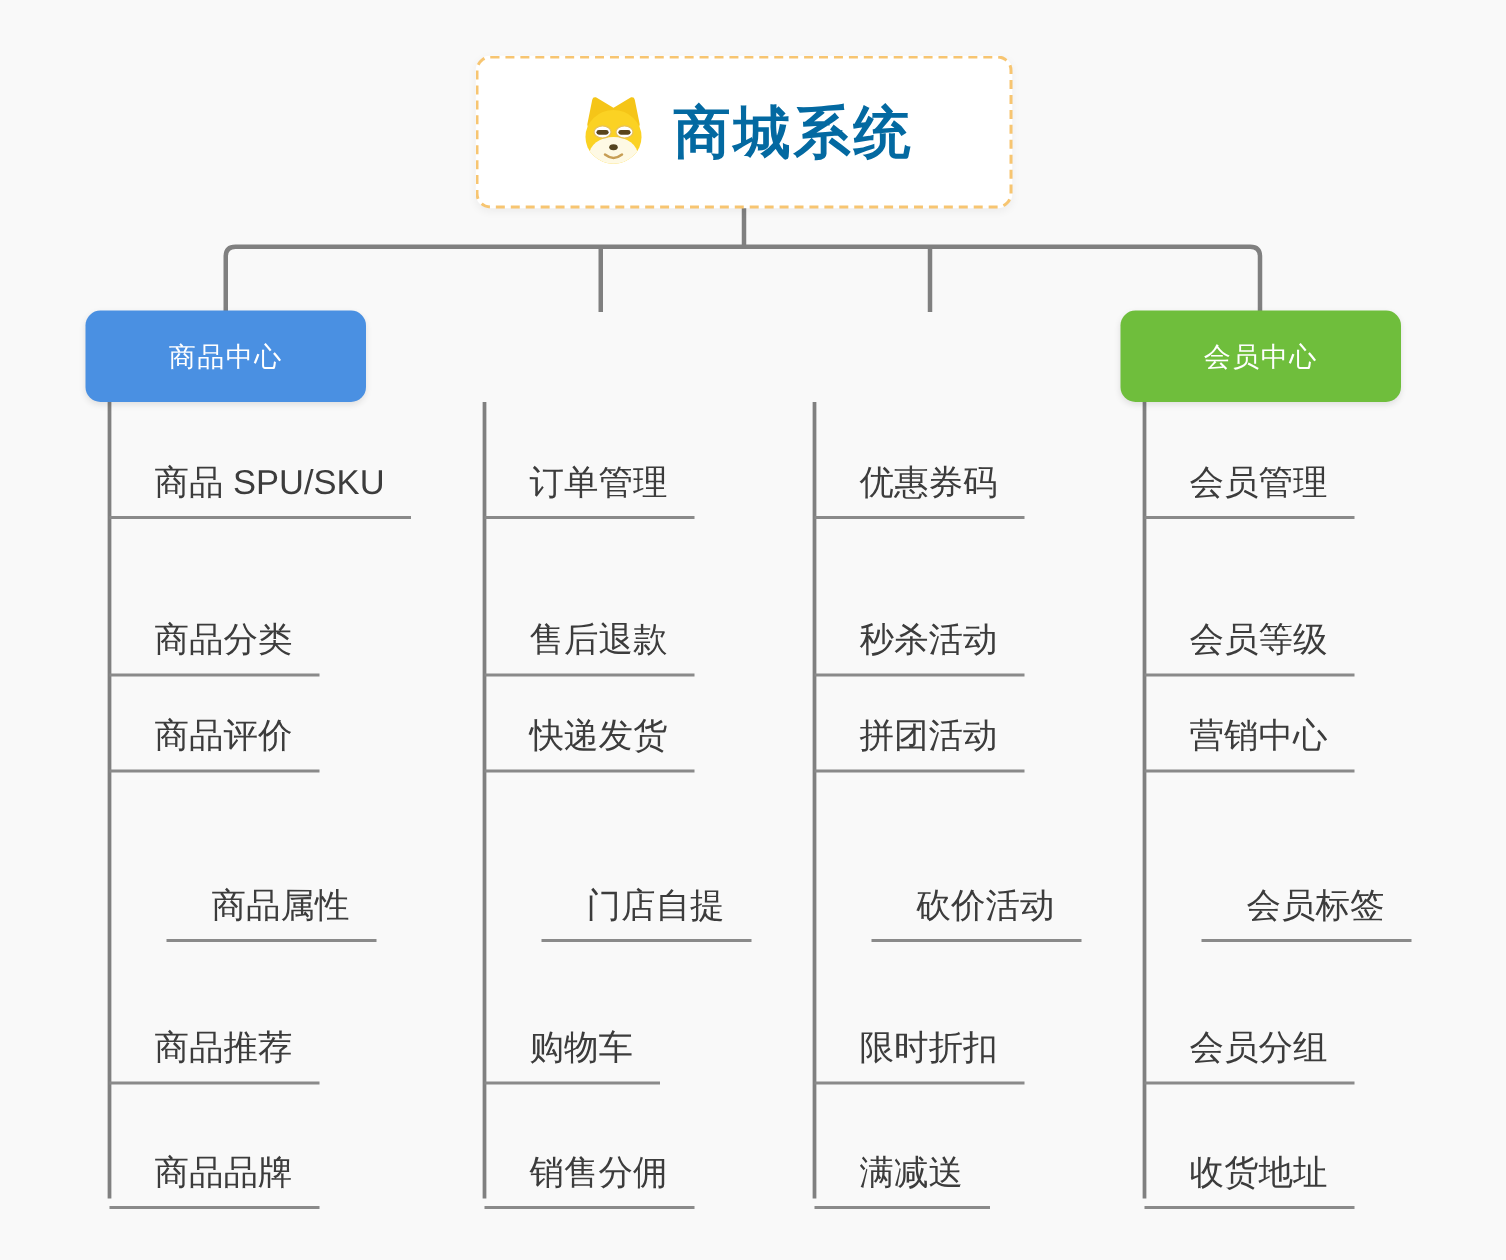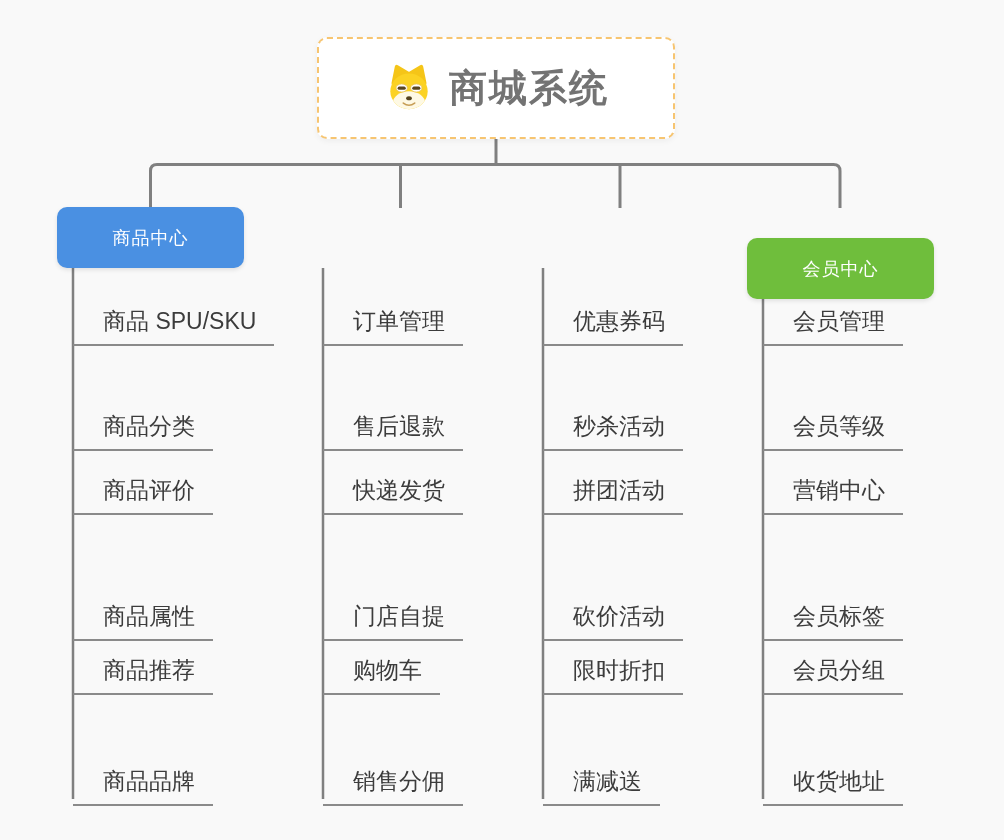--- a/index.html
+++ b/index.html
@@ -26,33 +26,33 @@
   .stem{stroke:var(--conn,#808080);stroke-width:2.5;fill:none;}
 
   
   .branch-header{
     position:absolute;top:207px;height:61px;width:187px;
     border-radius:10px;box-sizing:border-box;
     display:flex;align-items:center;justify-content:center;
     color:var(--htext,#fff);font-size:18px;letter-spacing:1px;
     box-shadow:0 2px 4px rgba(0,0,0,0.10);
   }
-  .bh1{left:57px;}  .bh2{left:307px;}  .bh3{left:527px;}  .bh4{left:747px;margin-top:31px;}
+  .bh1{left:57px;}  .bh2{left:307px;}  .bh3{left:527px;}  .bh4{left:747px;}
 
   
   .colitems{position:absolute;top:0;width:0;height:840px;}
   .c1{left:73px;} .c2{left:323px;} .c3{left:543px;} .c4{left:763px;}
   .item{
     position:absolute;left:0;height:42px;box-sizing:content-box;
     display:flex;align-items:flex-end;white-space:nowrap;
     padding:0 18px 7px 30px;
     border-bottom:2px solid var(--uline,#8A8A8A);
     font-size:23px;color:var(--itext,#3C3C3C);
   }
-  .r0{top:295px;} .r1{top:400px;} .r2{top:464px;} .r3{top:590px;} .r4{top:644px;} .r5{top:755px;}
+  .r0{top:295px;} .r1{top:400px;} .r2{top:464px;} .r3{top:577px;margin-left:38px;} .r4{top:672px;} .r5{top:755px;}
 </style>
 </head>
 <body style="--conn: #808080; --uline: #8A8A8A; --itext: #3C3C3C; --htext: #FFFFFF; background: rgb(249, 249, 249);">
 
 <div class="canvas">
 
   <svg class="wires" viewBox="0 0 1004 840">
 
     <path class="conn" d="M496 138 L496 165"></path>
 
@@ -76,21 +76,21 @@
           <ellipse cx="32" cy="34" rx="23" ry="22"></ellipse>
         </clipPath>
       <ellipse cx="32" cy="49" rx="20" ry="15" fill="#FEF9E4" clip-path="url(#hc)"></ellipse>
       <ellipse cx="23" cy="30" rx="7" ry="5" fill="#FFFFFF" stroke="#E8C25A" stroke-width="1"></ellipse>
       <rect x="18" y="28.3" width="10" height="4" rx="2" fill="#5A451C"></rect>
       <ellipse cx="41" cy="30" rx="7" ry="5" fill="#FFFFFF" stroke="#E8C25A" stroke-width="1"></ellipse>
       <rect x="36" y="28.3" width="10" height="4" rx="2" fill="#5A451C"></rect>
       <ellipse cx="32" cy="42.5" rx="3.5" ry="2.5" fill="#54431E"></ellipse>
       <path d="M25 48.5 Q32 54 39 48.5" stroke="#C79E55" stroke-width="2" fill="none" stroke-linecap="round"></path>
     </svg>
-    <span class="root-title" style="color: #737373;">商城系统</span>
+    <span class="root-title" style="color: #0369a1;">商城系统</span>
   </div>
 
   <div class="branch-header bh1" style="background: rgb(74, 144, 226);">商品中心</div>
   <div class="branch-header bh4" style="background: rgb(111, 190, 60);">会员中心</div>
 
   <div class="colitems c1">
     <div class="item r0">商品 SPU/SKU</div>
     <div class="item r1">商品分类</div>
     <div class="item r2">商品评价</div>
     <div class="item r3">商品属性</div>

